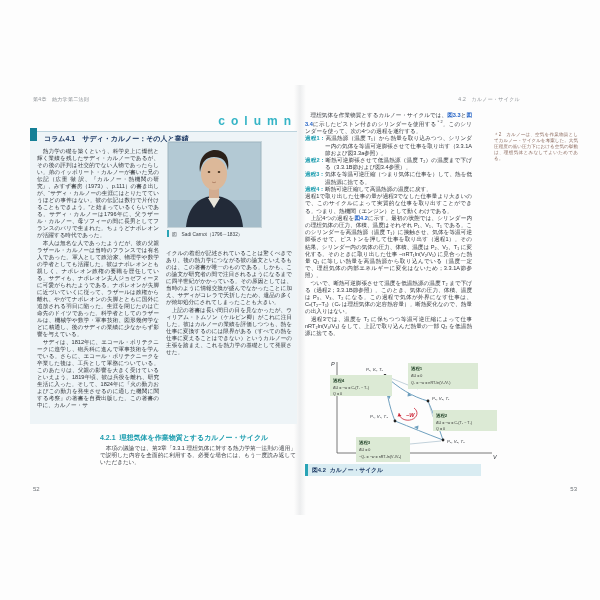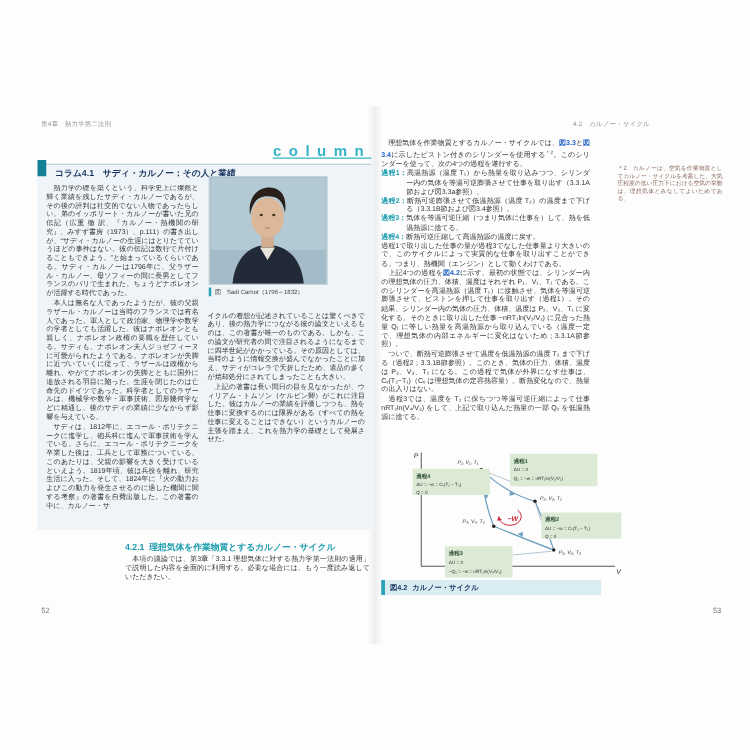--- a/index.html
+++ b/index.html
@@ -47,21 +47,21 @@
   .gb-line{font-size:3.7px;fill:#333;}
   .work-lab{font-size:5.5px;font-weight:bold;font-style:italic;fill:#cc2233;}
 </style>
 </head>
 <body>
 
 <div class="abs gutter"></div>
 
 <div class="abs running-head" style="left:33px;top:96px;">第4章　熱力学第二法則</div>
 
-<div class="abs column-word" style="left:190px;top:114px;width:107px;text-align:right;text-decoration:underline;">column</div>
+<div class="abs column-word" style="left:190px;top:114px;width:107px;text-align:right;">column</div>
 
 <div class="abs colbox"></div>
 <div class="abs colbox-tab"></div>
 <div class="abs colbox-title">コラム4.1　サディ・カルノー：その人と業績</div>
 
 <div class="abs coltext col1">
   <p>　熱力学の礎を築くという、科学史上に燦然と輝く業績を残したサディ・カルノーであるが、その後の評判は社交的でない人物であったらしい。弟のイッポリート・カルノーが書いた兄の伝記（広重 徹 訳、『カルノー・熱機関の研究』、みすず書房（1973）、p.111）の書き出しが、“サディ・カルノーの生涯にはとりたてていうほどの事件はない。彼の伝記は数行で片付けることもできよう。”と始まっているくらいである。サディ・カルノーは1796年に、父ラザール・カルノー、母ソフィーの間に長男としてフランスのパリで生まれた。ちょうどナポレオンが活躍する時代であった。</p>
   <p>　本人は無名な人であったようだが、彼の父親ラザール・カルノーは当時のフランスでは有名人であった。軍人として政治家、物理学や数学の学者としても活躍した。彼はナポレオンとも親しく、ナポレオン政権の要職を歴任している。サディも、ナポレオン夫人ジョゼフィーヌに可愛がられたようである。ナポレオンが失脚に近づいていくに従って、ラザールは政権から離れ、やがてナポレオンの失脚とともに国外に追放される羽目に陥った。生涯を閉じたのは亡命先のドイツであった。科学者としてのラザールは、機械学や数学・軍事技術、図形幾何学などに精通し、後のサディの業績に少なからず影響を与えている。</p>
   <p>　サディは、1812年に、エコール・ポリテクニークに進学し、砲兵科に進んで軍事技術を学んでいる。さらに、エコール・ポリテクニークを卒業した後は、工兵として軍務についている。このあたりは、父親の影響を大きく受けているといえよう。1819年頃、彼は兵役を離れ、研究生活に入った。そして、1824年に『火の動力およびこの動力を発生させるのに適した機関に関する考察』の著書を自費出版した。この著書の中に、カルノー・サ</p>
 </div>

